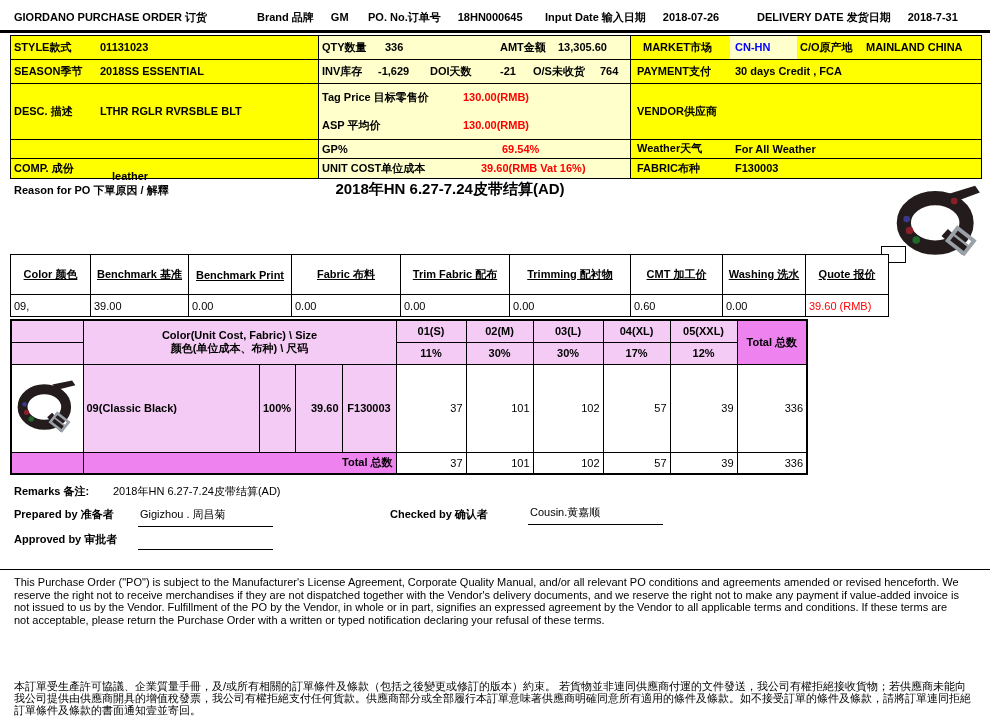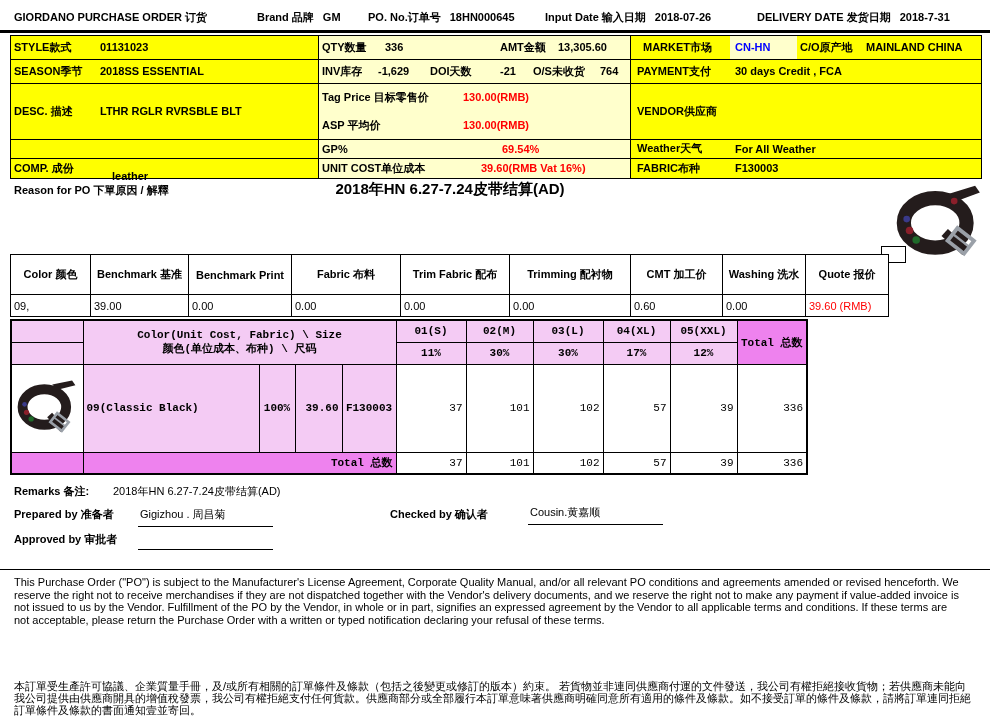--- a/index.html
+++ b/index.html
@@ -7,34 +7,34 @@
   .page {
     position: relative; width: 990px; height: 723px; background:#fff;
     font-family: "Liberation Sans", "DejaVu Sans", sans-serif;
     font-size: 11px; color:#000; overflow: hidden;
   }
   .abs { position:absolute; }
   .b { font-weight:bold; }
   .red { color:#FF0000; }
   .blue { color:#0000FF; }
   .cell { position:absolute; display:flex; align-items:center; white-space:nowrap; }
-  .gap { margin-left:9px; }
+  .gap { margin-left:17px; }
   .hline { position:absolute; height:1px; background:#000; }
   .vline { position:absolute; width:1px; background:#000; }
 
   table { border-collapse:collapse; table-layout:fixed; background:#fff; }
   td { border:1px solid #000; font-size:11px; padding:0 3px; overflow:hidden; vertical-align:middle; }
   .c { text-align:center; }
   .r { text-align:right; }
 
   .cost-table { border:1px solid #000; }
-  .cost-table .hrow td { height:40px; font-weight:bold; text-align:center; }
+  .cost-table .hrow td { height:40px; font-weight:bold; text-align:center;text-decoration:underline; }
   .cost-table .drow td { height:22px; text-align:left; }
 
-  .size-table { border:2px solid #000;font-family:Liberation Mono, monospace; }
+  .size-table { border:2px solid #000; }
   .size-table td { height:22px; }
   .size-table .drow td { height:88px; }
   .pk { background:#F4CBF4; }
   .mg { background:#EE82EE; }
   .imgcell { background:#fff; padding:0; text-align:center; }
 
   .terms { position:absolute; text-align:left; }
 </style>
 </head>
 <body>

